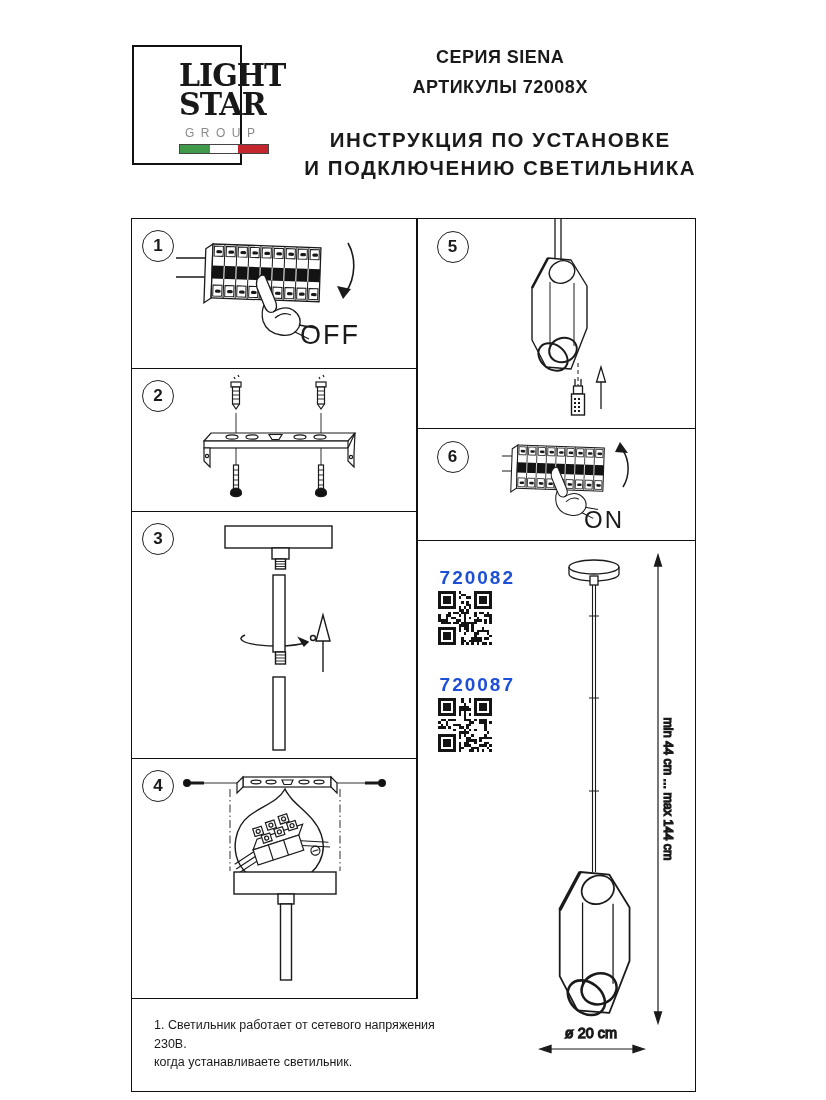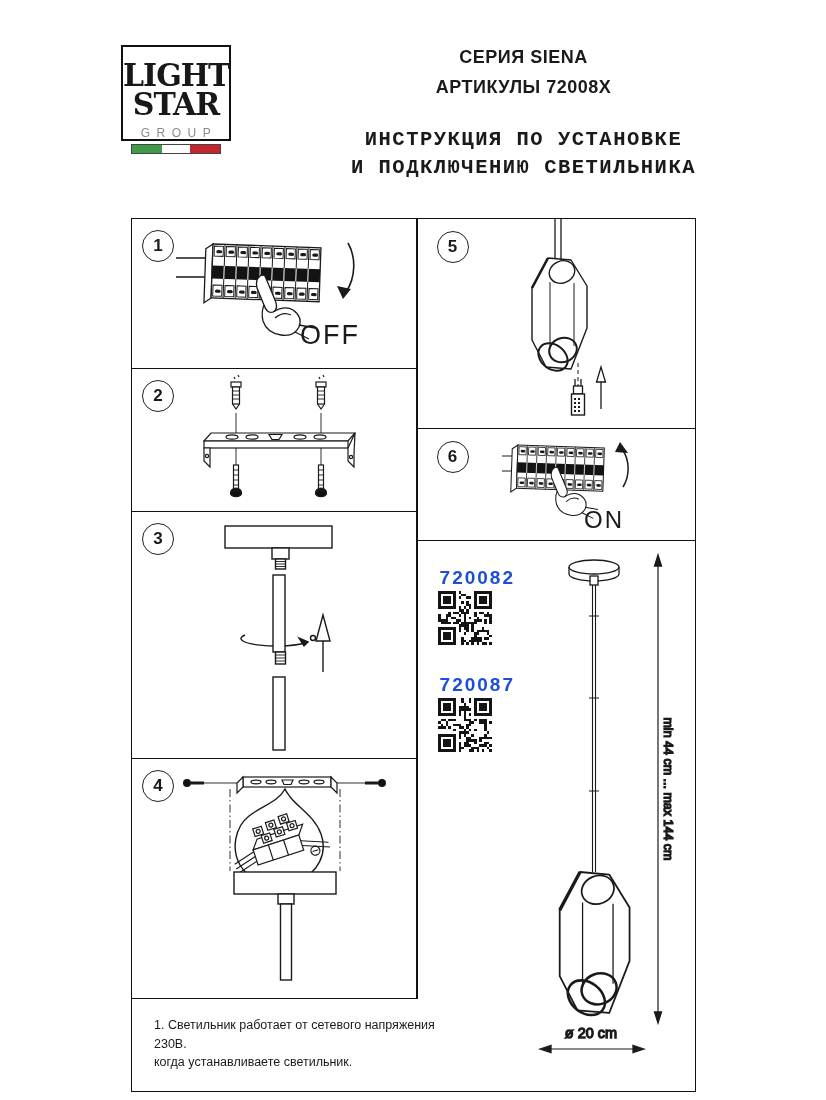--- a/index.html
+++ b/index.html
@@ -1,31 +1,31 @@
 <!DOCTYPE html>
 <html><head>
 <meta charset="utf-8">
 <style>
   html,body{margin:0;padding:0;background:#fff;}
   #page{position:relative;width:826px;height:1100px;background:#ffffff;
         font-family:"Liberation Sans",sans-serif;color:#1a1a1a;overflow:hidden;}
 
   
-  #logo-box{position:absolute;left:121px;top:45px;width:110px;height:96px;
-            border:2px solid #111;text-align:center;box-sizing:border-box;}
+  #logo-box{position:absolute;left:132px;top:45px;width:110px;height:120px;
+            border:2px solid #111;text-align:center;box-sizing:border-box;padding-left:45px;}
   .logo-word{font-family:"DejaVu Serif","Liberation Serif",serif;font-weight:700;
              font-size:30px;line-height:29px;letter-spacing:-1px;color:#181818;transform:scaleY(1.05);}
   .logo-word:first-child{margin-top:13px;}
   .logo-group{font-size:12px;letter-spacing:6.5px;color:#8b8b8b;margin-top:8px;text-indent:6px;}
   .logo-flag{width:88px;height:8px;margin:4px auto 0;border:1px solid #444;display:flex;box-sizing:content-box;}
   .logo-flag div{height:100%;}
 
   #title-block{position:absolute;right:130px;top:42px;text-align:center;}
   .t-small{font-weight:700;font-size:18px;line-height:30px;letter-spacing:.5px;}
-  .t-big{font-weight:700;font-size:20.5px;line-height:28px;letter-spacing:1.5px;font-family:Liberation Mono, monospace;}
+  .t-big{font-weight:700;font-size:20.5px;line-height:28px;letter-spacing:1.5px;}
   #title-gap{height:24px;}
 
   
   #main{position:absolute;left:131px;top:218px;width:565px;height:874px;
         border:1.6px solid #111;box-sizing:border-box;}
   #vdivider{position:absolute;left:284px;top:0;width:1.6px;height:780px;background:#111;}
   .panel{position:absolute;box-sizing:border-box;}
   .bb{border-bottom:1.6px solid #111;}
   .stepnum{position:absolute;width:30px;height:30px;border:1.7px solid #222;border-radius:50%;
            display:flex;align-items:center;justify-content:center;

